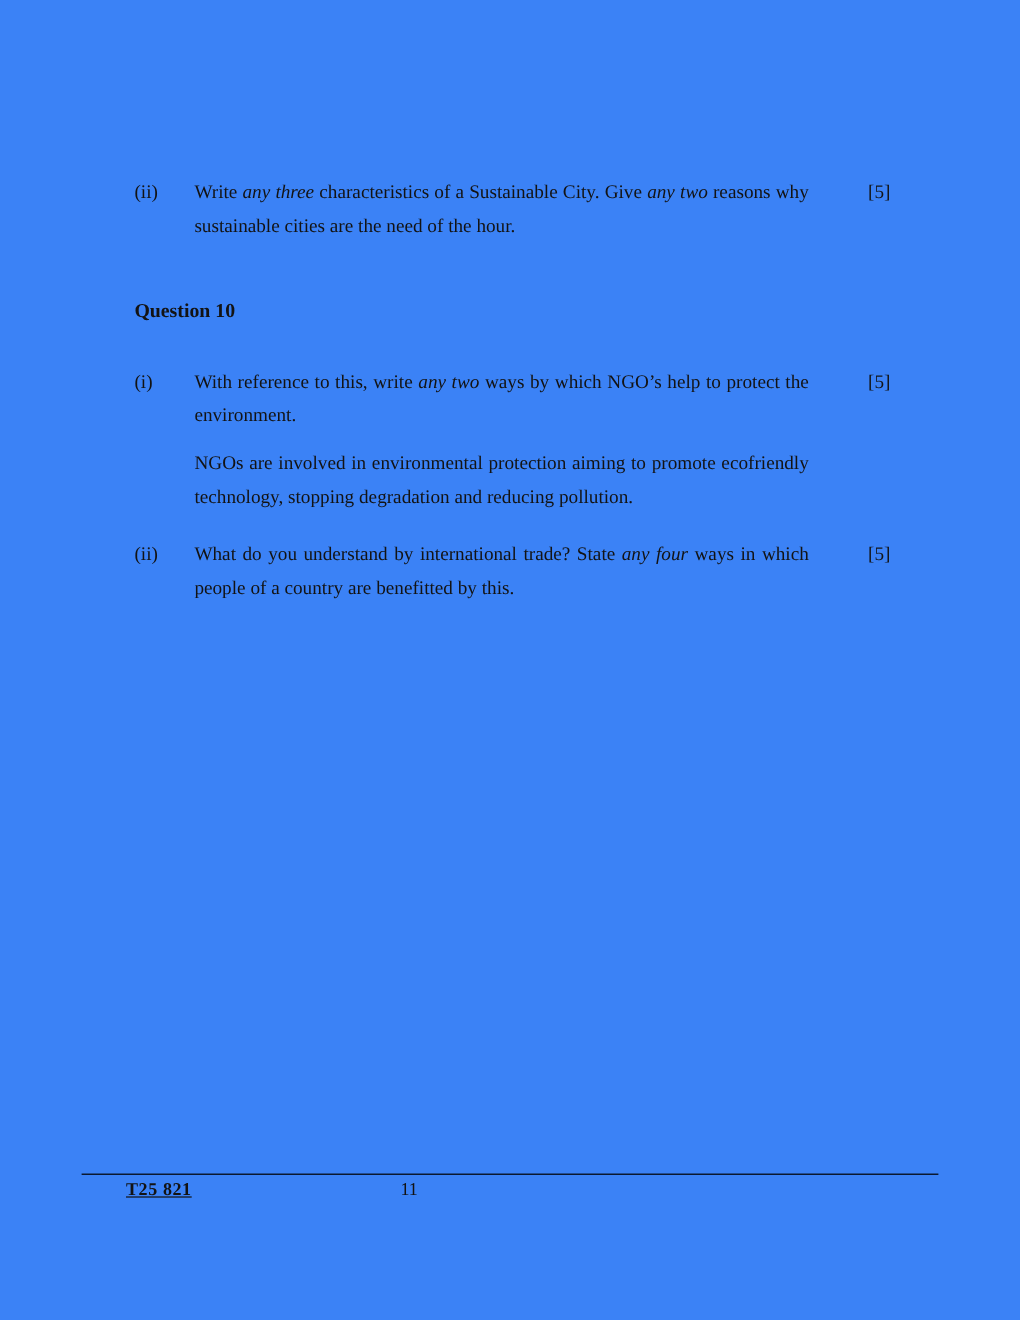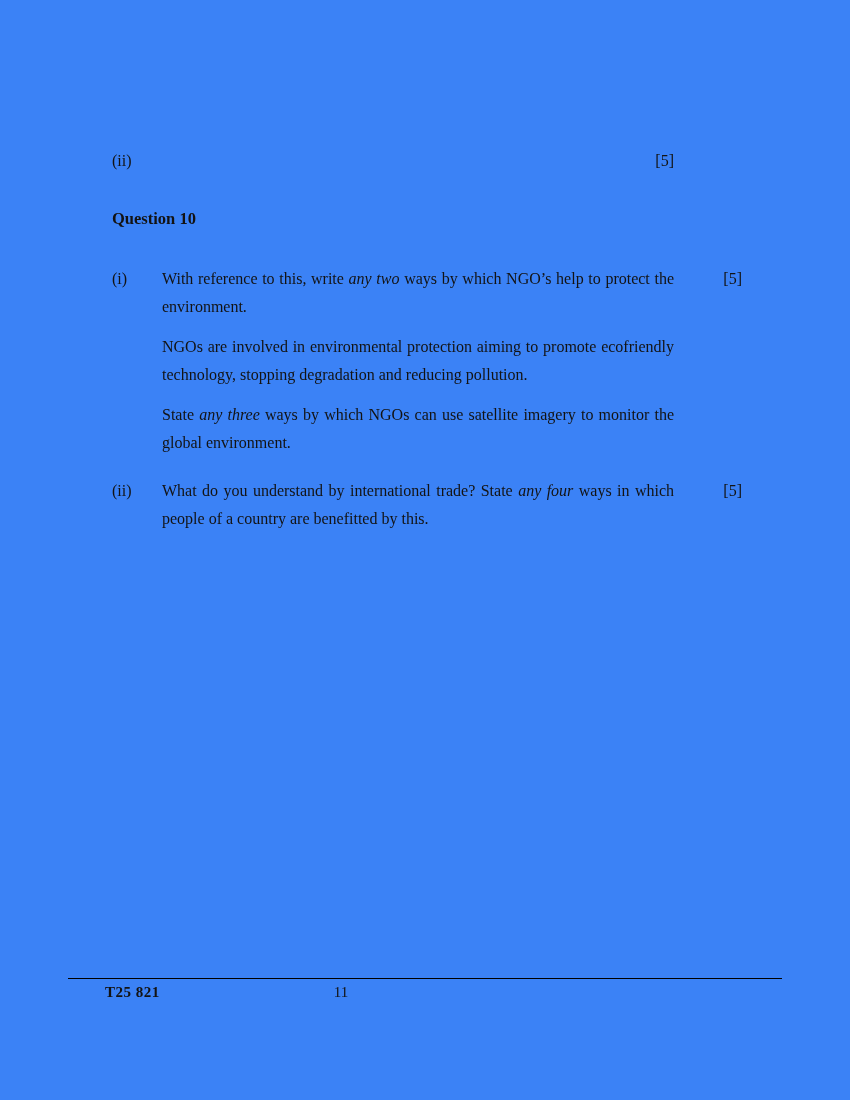--- a/index.html
+++ b/index.html
@@ -61,48 +61,51 @@
     top: 978px;
     border-top: 1.6px solid #000000;
   }
   .footer-code {
     position: absolute;
     left: 105px;
     top: 984px;
     font-weight: bold;
     font-size: 15px;
     letter-spacing: 0.5px;
+    text-decoration: underline;
   }
   .footer-page {
     position: absolute;
     left: 0;
     top: 984px;
     width: 682px;
     text-align: center;
     font-size: 15px;
   }
 </style>
 </head>
 <body>
 
 <div class="page">
 
   <div class="content">
 
   <div class="q-item">
         <div class="q-num">(ii)</div>
+        <div class="q-body">
+          <p><span>Write </span><i>any three</i><span> characteristics of a Sustainable City. Give </span><i>any two</i><span> reasons why sustainable cities are the need of the hour.</span></p>
+        </div>
         <div class="q-marks">[5]</div>
       </div>
       <div class="heading">Question 10</div>
       <div class="q-item">
         <div class="q-num">(i)</div>
         <div class="q-body">
           <p><span>With reference to this, write </span><i>any two</i><span> ways by which NGO’s help to protect the environment.</span></p>
           <p><span>NGOs are involved in environmental protection aiming to promote ecofriendly technology, stopping degradation and reducing pollution.</span></p>
-          <p><span>State </span><i>any three</i><span> ways by which NGOs can use satellite imagery to monitor the global environment.</span></p>
         </div>
         <div class="q-marks">[5]</div>
       </div>
       <div class="q-item">
         <div class="q-num">(ii)</div>
         <div class="q-body">
           <p><span>What do you understand by international trade? State </span><i>any four</i><span> ways in which people of a country are benefitted by this.</span></p>
         </div>
         <div class="q-marks">[5]</div>
       </div>

